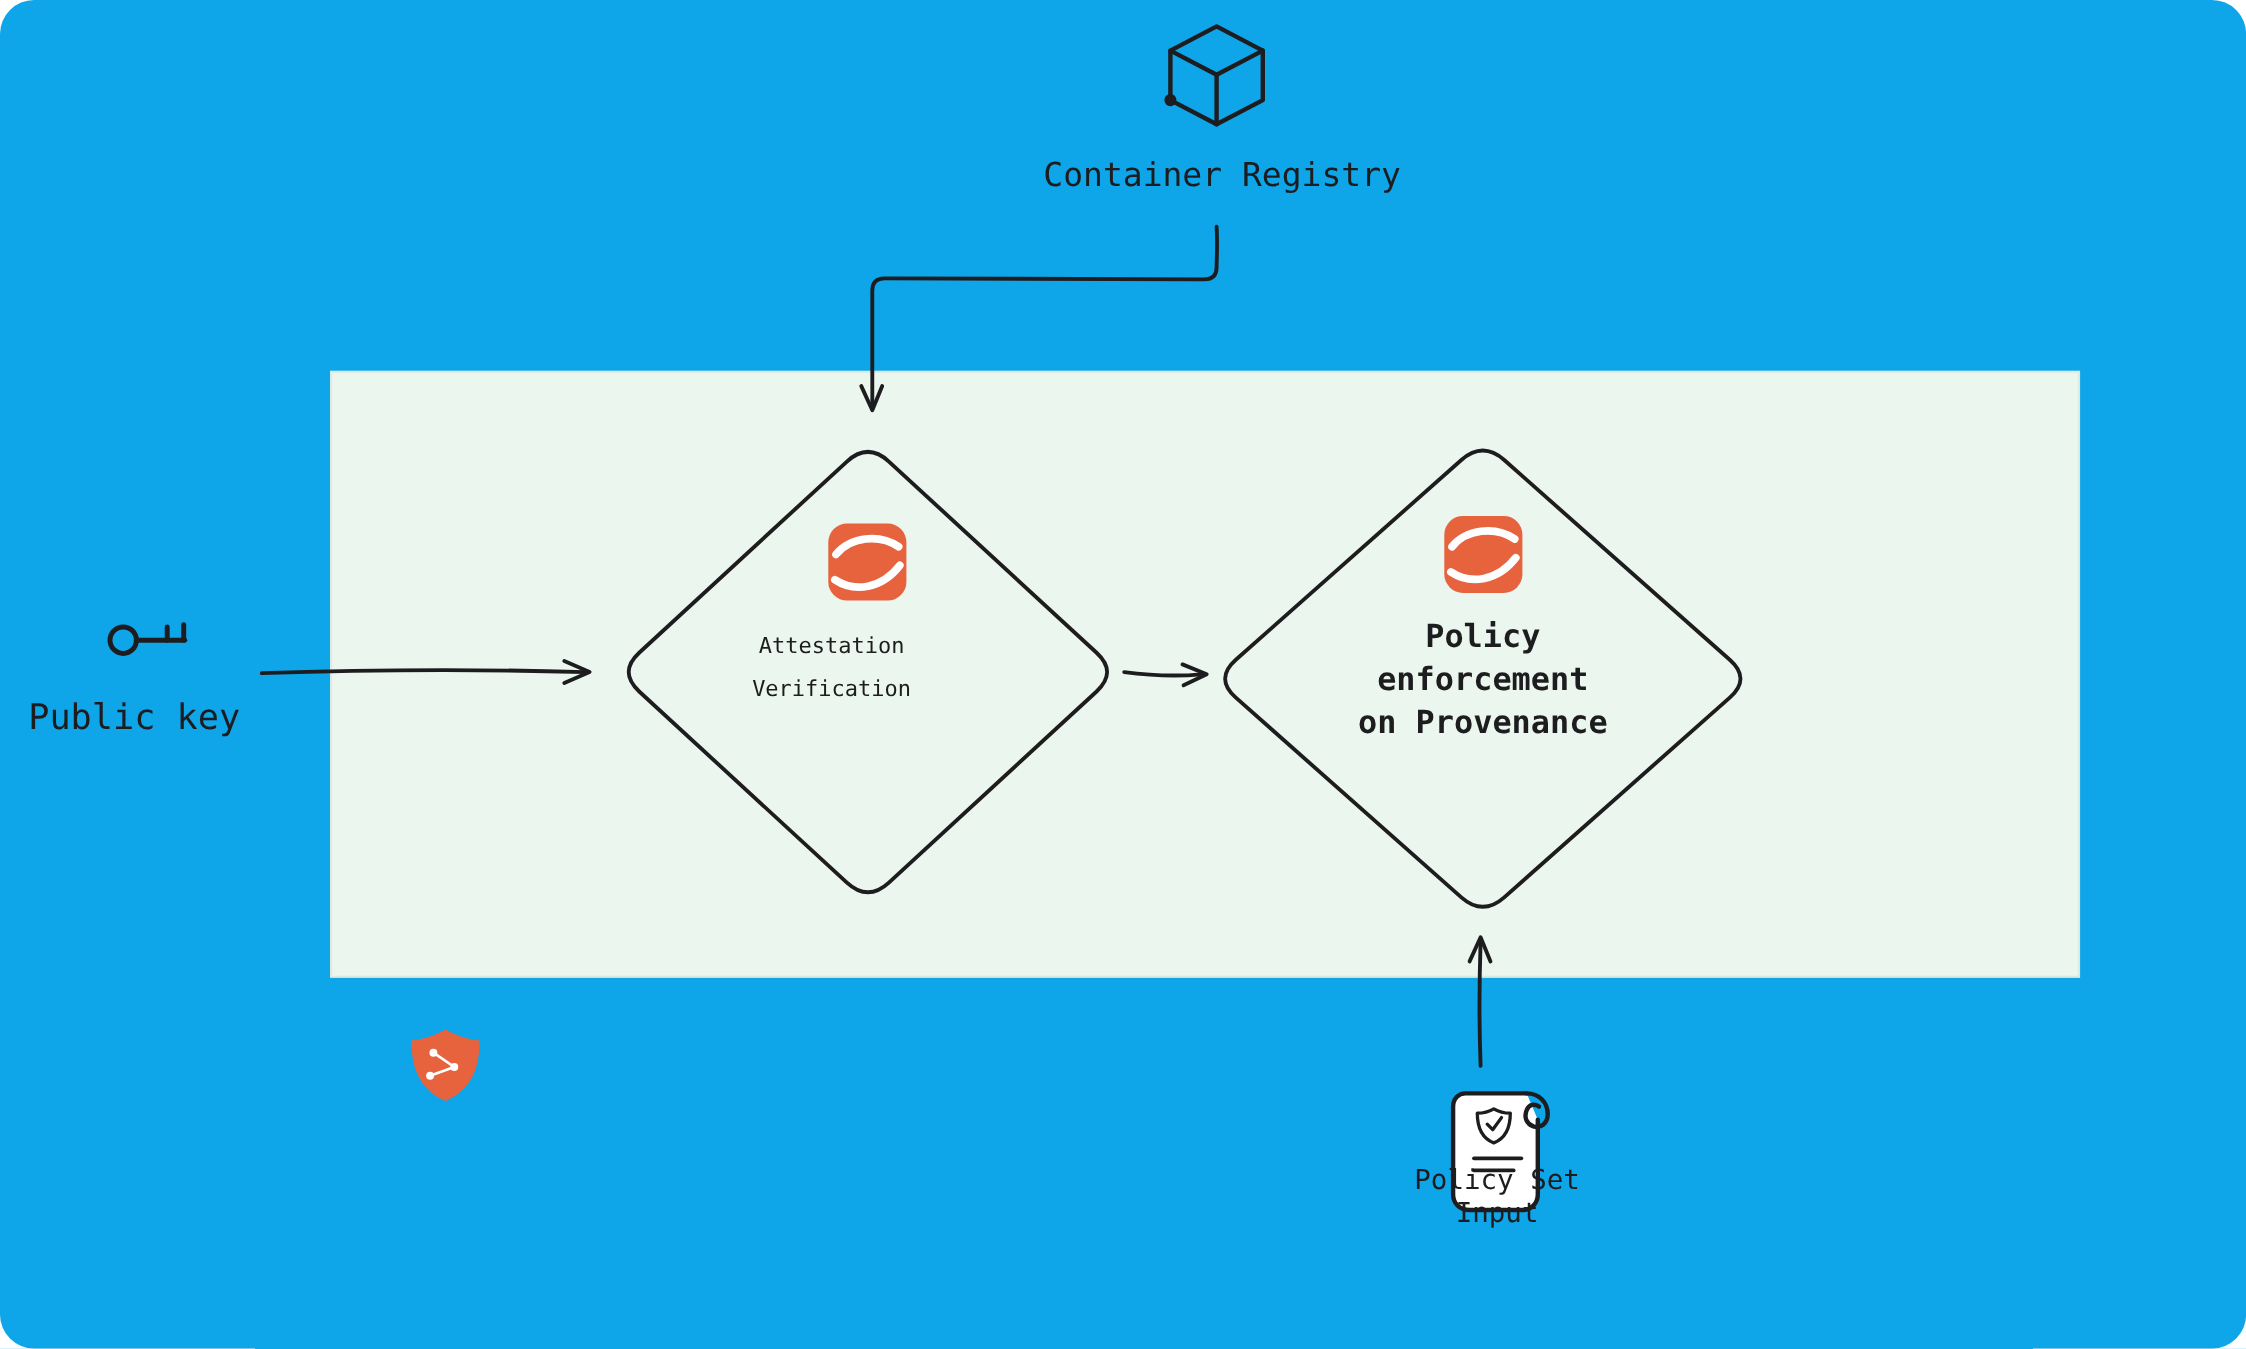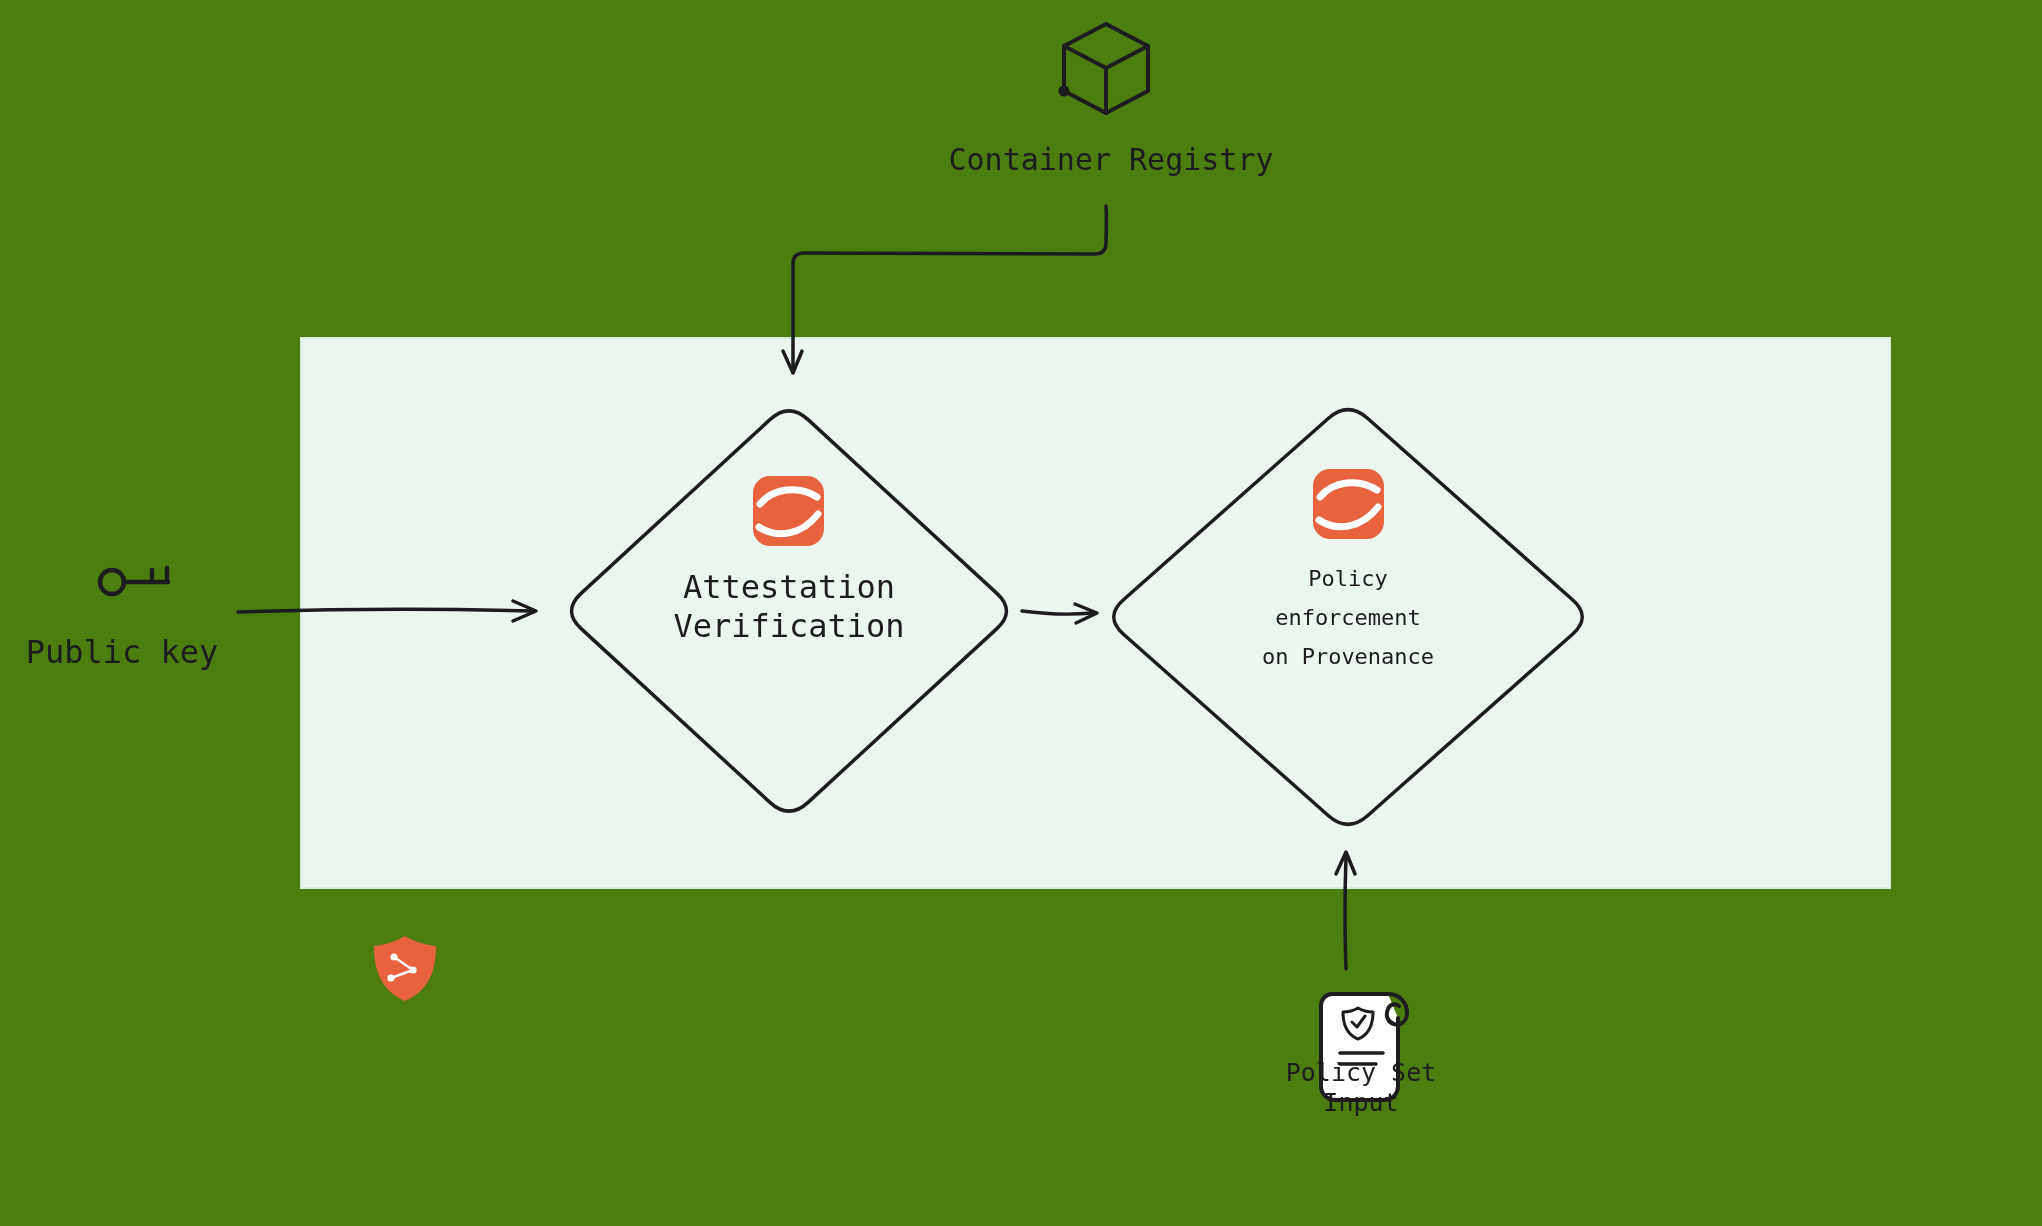--- a/index.html
+++ b/index.html
@@ -2,34 +2,34 @@
 <html><head>
 <meta charset="utf-8">
 <style>
   * { margin: 0; padding: 0; box-sizing: border-box; }
   html, body { background: #ffffff; }
   body {
     width: 2042px; height: 1226px;
     font-family: "DejaVu Sans Mono", monospace;
     overflow: hidden;
   }
-  .canvas { position: relative; width: 2042px; height: 1226px; background: #4d7c0f; }
+  .canvas { position: relative; width: 2042px; height: 1226px; background: #0ea5e9; border-radius: 31px; }
   .diagram-svg { position: absolute; left: 0; top: 0; }
   .label {
     position: absolute;
     color: #1d1d1f;
     text-align: center;
     white-space: pre-line;
     transform: translateX(-50%);
     font-weight: 500;
   }
   #label-container-registry { left: 1111px; top: 140px; font-size: 30px; line-height: 40px; }
   #label-public-key        { left: 122px;  top: 636px; font-size: 32px; line-height: 32px; }
-  #label-attestation       { left: 789px;  top: 568px; font-size: 32px; line-height: 39px; }
-  #label-policy            { left: 1348px; top: 559px; font-size: 22px; line-height: 39px; }
+  #label-attestation       { left: 756px;  top: 568px; font-size: 20px; line-height: 39px; }
+  #label-policy            { left: 1348px; top: 559px; font-size: 29px; line-height: 39px; font-weight: bold; }
   #label-slsa              { left: 460px;  top: 941px; transform: none; text-align: left;
                              font-size: 41px; line-height: 52px; font-weight: 700; }
   #label-policy-set        { left: 1361px; top: 1058px; font-size: 25px; line-height: 30px; }
 </style>
 </head>
 <body>
 
 <div class="canvas">
 
   <svg class="diagram-svg" width="2042" height="1226" viewBox="0 0 2042 1226">

